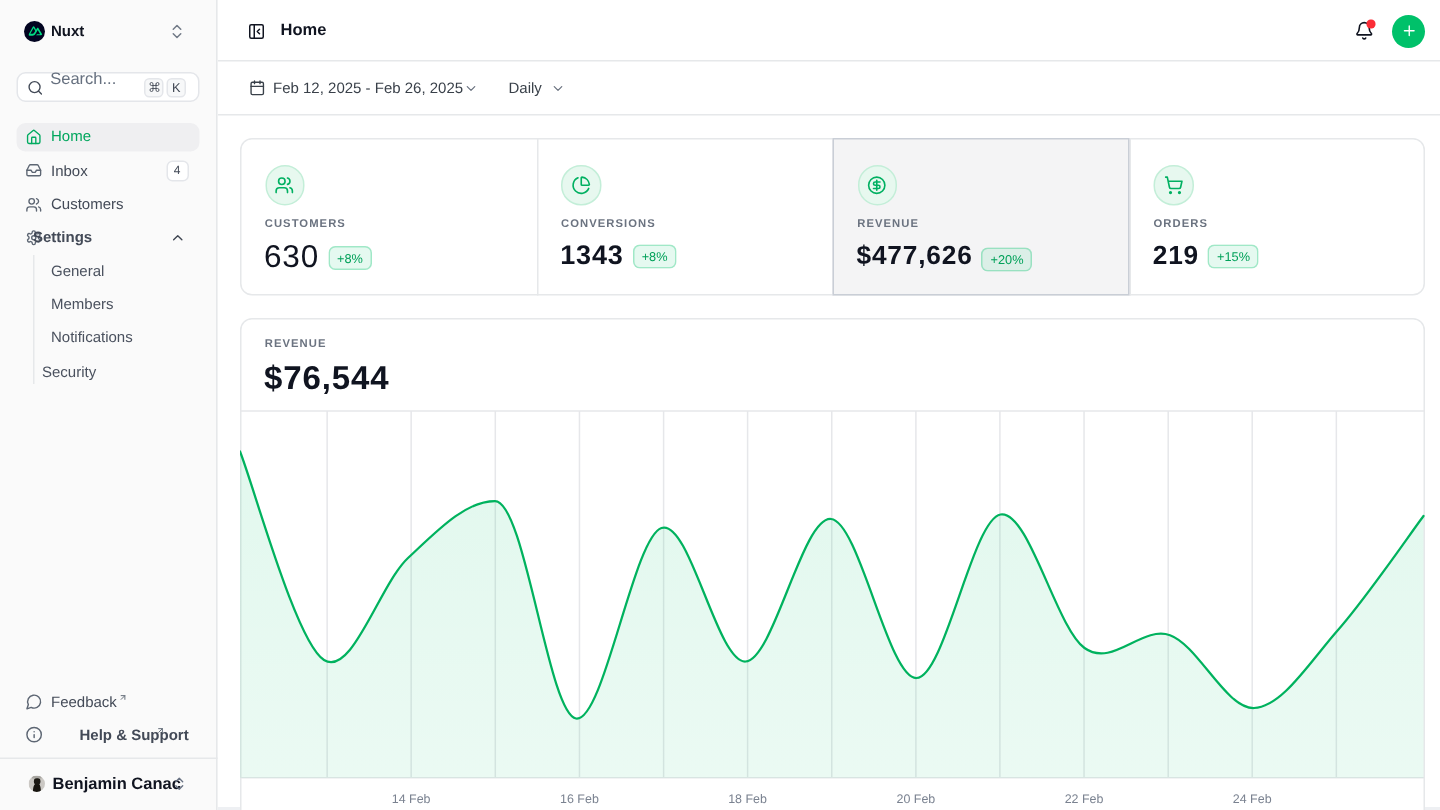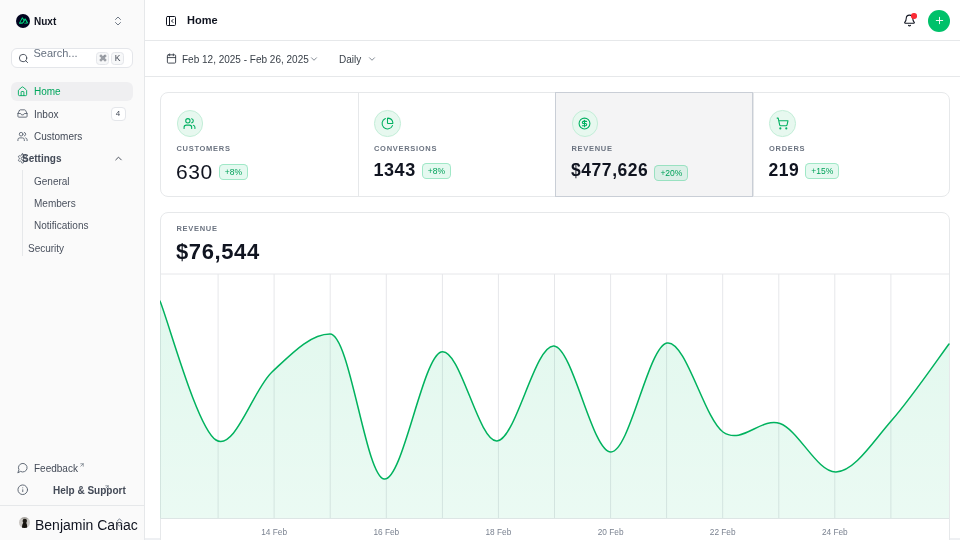--- a/index.html
+++ b/index.html
@@ -104,21 +104,21 @@
           <circle cx="12" cy="12" r="12"></circle>
         </clipPath>
       </defs>
       <g clip-path="url(#avc)">
         <rect width="24" height="24" fill="#cbc8c4"></rect>
         <path fill="#17140f" d="M6.5 24c0-7 1.5-10 3-11.5 1-1.2 5-1.4 6 0 1.8 2.3 2.5 6 2.5 11.5Z"></path>
         <circle cx="12.6" cy="8.6" r="4.8" fill="#1c1914"></circle>
         <path fill="#8d8a85" d="M5 0h14v4.5H5Z" opacity="0.55"></path>
       </g>
     </svg>
-<div class="abs txt-dark" style="left:35px;top:516.5px;font-size:14px;font-weight:400;">Benjamin Canac</div>
+<div class="abs txt-dark" style="left:35px;top:516.5px;font-size:11px;font-weight:700;">Benjamin Canac</div>
 <svg class="abs" style="left:114px;top:516.5px;" width="11" height="11" viewBox="0 0 24 24" fill="none" stroke="#667081" stroke-width="2" stroke-linecap="round" stroke-linejoin="round">
       <path d="m7 15 5 5 5-5"></path>
       <path d="m7 9 5-5 5 5"></path>
     </svg>
 
 <div class="abs" style="left:145px;top:40px;width:815px;height:1px;background:#e6e8ea;"></div>
 <svg class="abs" style="left:165px;top:14.5px;" width="12" height="12" viewBox="0 0 24 24" fill="none" stroke="#101420" stroke-width="2" stroke-linecap="round" stroke-linejoin="round">
       <rect width="18" height="18" x="3" y="3" rx="2"></rect>
       <path d="M9 3v18"></path>
       <path d="m16 15-3-3 3-3"></path>

